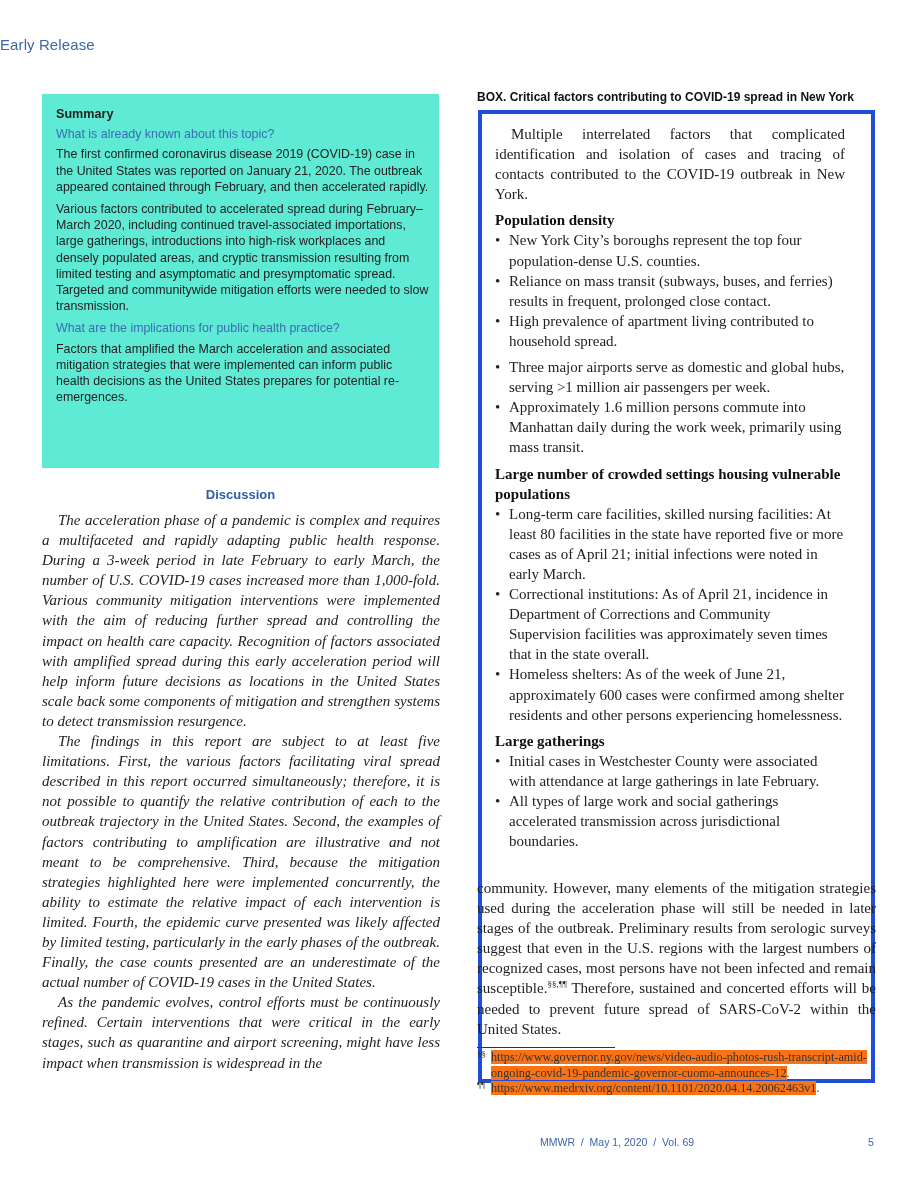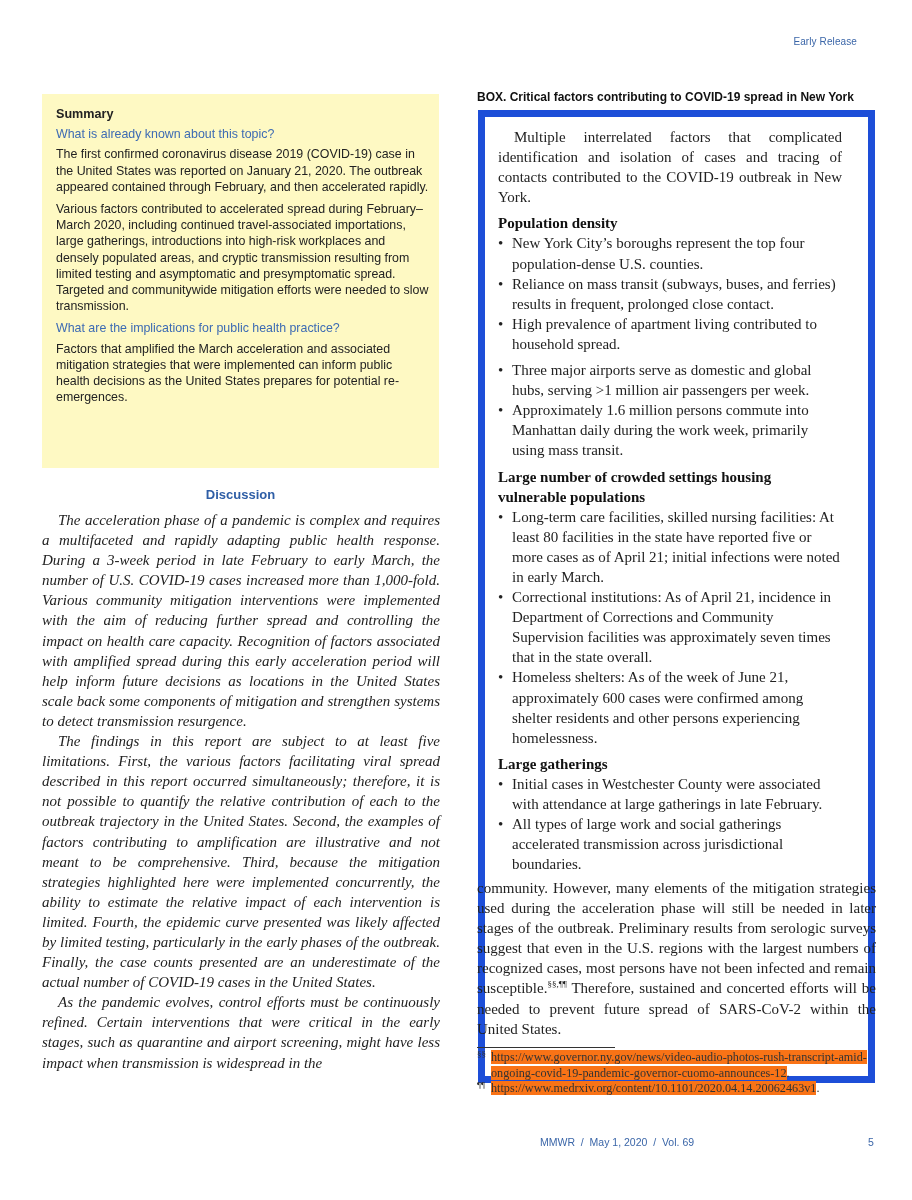--- a/index.html
+++ b/index.html
@@ -1,46 +1,46 @@
 <!DOCTYPE html>
 <html><head>
 <meta charset="utf-8">
 <style>
   html, body { margin: 0; padding: 0; background: #ffffff; }
   body { width: 912px; height: 1200px; position: relative; overflow: hidden; }
   .sans { font-family: "Liberation Sans", "DejaVu Sans", sans-serif; }
   .serif { font-family: "Liberation Serif", "DejaVu Serif", serif; }
   .header {
-    position: absolute; top: 36px; left: 0; width: 857px; text-align: right;
-    font-size: 10px; color: #3b66a8; letter-spacing: 0.1px;
+    position: absolute; top: 36px; left: 0; width: 857px; text-align: left;
+    font-size: 15px; color: #3b66a8; letter-spacing: 0.1px;
   }
   .summary {
     position: absolute; left: 42px; top: 94px; width: 397px; height: 374px;
-    background: #fef9c3; box-sizing: border-box; padding: 12px 10px 0 14px;
+    background: #5eead4; box-sizing: border-box; padding: 12px 10px 0 14px;
     color: #222; font-size: 12.4px; line-height: 16.2px;
   }
   .summary .title { font-weight: bold; margin-bottom: 4px; font-size: 12.6px; }
   .summary .q { color: #3d6bb3; margin-bottom: 4px; }
   .summary .a { margin-bottom: 6px; }
   .discussion-title {
     position: absolute; left: 42px; top: 487px; width: 397px; text-align: center;
     color: #2e5ea6; font-weight: bold; font-size: 13px;
   }
   .col-left {
     position: absolute; left: 42px; top: 510px; width: 398px;
     font-size: 15px; line-height: 20.1px; color: #222; text-align: justify; font-style: italic;
   }
   .col-left p { margin: 0; text-indent: 16px; }
   .box-title {
     position: absolute; left: 477px; top: 90px; width: 400px;
     font-weight: bold; font-size: 12px; color: #111;
   }
   .box {
     position: absolute; left: 478px; top: 110px; width: 397px; height: 973px;
-    border: 7px solid #1d4ed8; box-sizing: border-box; padding: 10px 26px 0 13px;
+    border: 4px solid #1d4ed8; box-sizing: border-box; padding: 10px 26px 0 13px;
     font-size: 15px; line-height: 20.1px; color: #222;
   }
   .box .intro { text-indent: 16px; text-align: justify; margin: 0 0 6px 0; }
   .box h4 { margin: 0; font-size: 15px; font-weight: bold; line-height: 20.1px; color: #111; }
   .box ul { list-style: none; margin: 0 0 6px 0; padding: 0; }
   .box li { position: relative; padding-left: 14px; }
   .box li .bullet { position: absolute; left: 0; top: 0; }
   .col-right {
     position: absolute; left: 477px; top: 878px; width: 399px;
     font-size: 15px; line-height: 20.1px; color: #222; text-align: justify;

